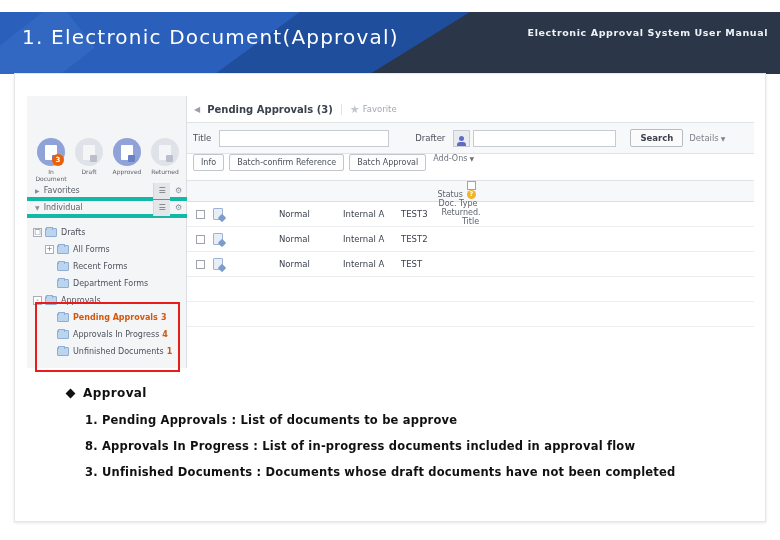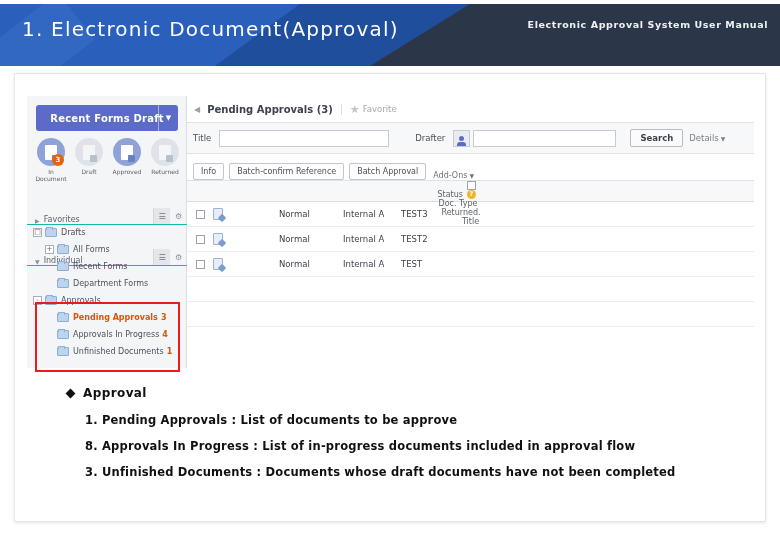--- a/index.html
+++ b/index.html
@@ -10,21 +10,21 @@
     overflow: hidden;
   }
   #page {
     position: relative;
     width: 780px; height: 540px;
     background: #ffffff;
   }
 
   
   .header {
-    position: absolute; left: 0; top: 4px; width: 780px; height: 62px;
+    position: absolute; left: 0; top: 12px; width: 780px; height: 62px;
     background: #2b3648;
     overflow: hidden;
   }
   .hdr-shape-a {
     position: absolute; left: 0; top: 0; width: 470px; height: 62px;
     background: #1f4e9c;
     clip-path: polygon(0 0, 470px 0, 370px 62px, 0 62px);
   }
   .hdr-shape-b {
     position: absolute; left: 0; top: 0; width: 300px; height: 62px;
@@ -115,25 +115,24 @@
   }
   .qi .lbl {
     margin-top: 2px; text-align: center;
     font-size: 6px; color: #5d626c; line-height: 7px;
   }
 
   .tree-top {
     position: absolute; left: 0; top: 88px; width: 160px;
   }
   .tt-row {
-    height: 17px; display: flex; align-items: flex-end;
-    border-bottom: 1px solid #14b8a6;
+    height: 17px; display: flex; align-items: center;
+    border-bottom: 4px solid #14b8a6;
     font-size: 8px; color: #5d626c;
     padding-left: 8px;
-    margin-top: 24px;
   }
   .tt-row .arw { font-size: 6px; margin-right: 4px; color: #8a8f99; }
   .tt-row .tools {
     margin-left: auto; display: flex; align-items: center;
   }
   .tt-row .tools .bx {
     width: 17px; height: 16px; background: #e4e6ea;
     border-left: 1px solid #d3d6dc;
     display: flex; align-items: center; justify-content: center;
     font-size: 8px; color: #6d727c;
@@ -218,21 +217,21 @@
     border: 1px solid #b8bcc3; border-radius: 2px;
     font-size: 8.5px; font-weight: bold; color: #3c424d;
     display: flex; align-items: center;
   }
   .srch .det { font-size: 8.5px; color: #7d828c; margin-left: 6px; }
   .srch .det .c { font-size: 6px; margin-left: 2px; }
 
   .toolrow {
     height: 27px; background: #fff;
     border-bottom: 1px solid #e0e2e6;
-    display: flex; align-items: flex-end; padding: 0 6px;
+    display: flex; align-items: flex-start; padding: 0 6px;
   }
   .tbtn {
     height: 17px; padding: 0 7px; margin-right: 5px;
     background: #fdfdfd; border: 1px solid #c2c6cd; border-radius: 2px;
     font-size: 8px; color: #4c515b;
     display: flex; align-items: center; white-space: nowrap;
   }
   .addons { font-size: 8px; color: #6d727c; margin-left: 2px; }
   .addons .c { font-size: 6px; margin-left: 2px; }
 
@@ -301,24 +300,20 @@
     <div class="hdr-title">1. Electronic Document(Approval)</div>
     <div class="hdr-sub">Electronic Approval System User Manual</div>
   </div>
 
   <div class="card">
 
     <div class="shot">
 
       <div class="side">
 
-        <div class="draft-btn">
-          <span>Recent Forms Draft</span>
-          <span class="caret">▼</span>
-        </div>
 
         <div class="quick">
           <div class="qi" style="left:0">
             <div class="circ blue">
               <div class="doc"></div>
               <div class="badge">3</div>
             </div>
             <div class="lbl">In Document</div>
           </div>
           <div class="qi" style="left:38px">

